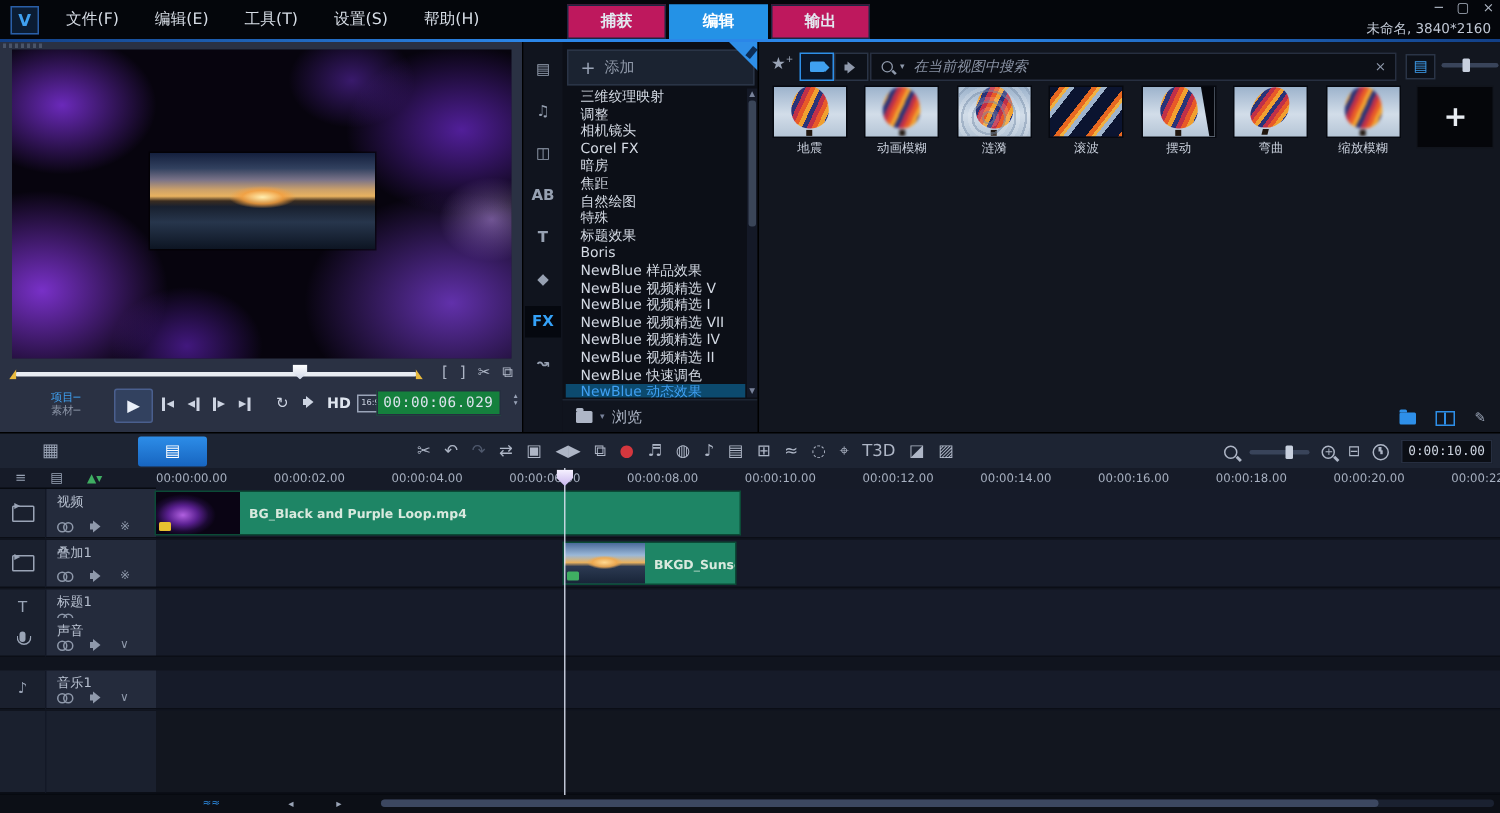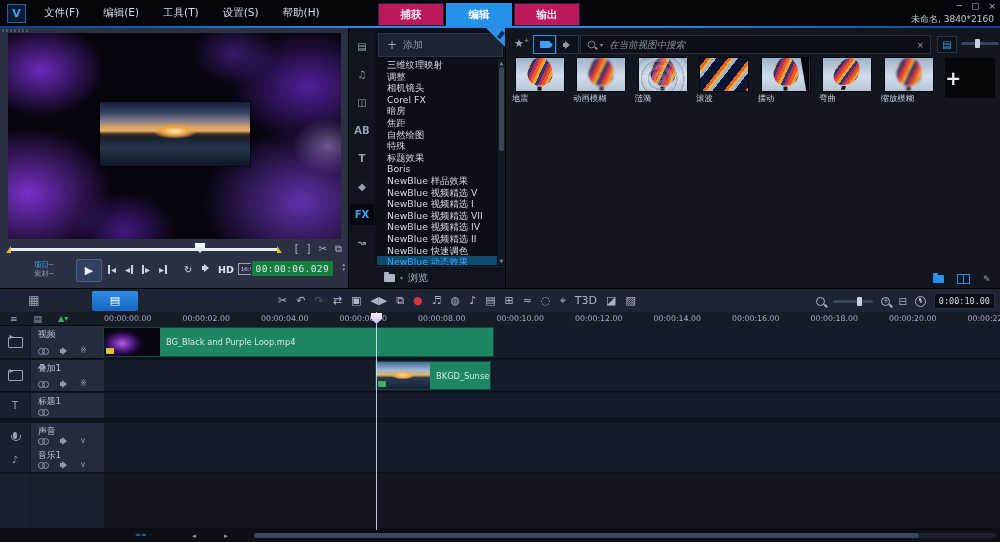--- a/index.html
+++ b/index.html
@@ -134,21 +134,21 @@
      font-size:9.5px;font-style:italic;font-family:"DejaVu Sans",sans-serif;}
   #search-input::placeholder{color:#8a93a5;font-style:italic;}
   #search-clear{color:#8f99ab;font-size:9px;margin:0 6px;}
   #listview-btn{position:absolute;left:431px;top:3px;width:18px;height:15px;background:#0d1119;border:1px solid #2a3446;
      display:flex;align-items:center;justify-content:center;color:#3fa0f0;font-size:10px;}
   #size-slider{position:absolute;left:455px;top:9px;width:38px;height:3px;background:#39445a;border-radius:2px;}
   #size-thumb{position:absolute;left:14px;top:-3px;width:5px;height:9px;background:#c8d0de;border-radius:1px;}
 
   #effects-grid{position:absolute;left:3px;top:30px;right:2px;display:grid;
      grid-template-columns:repeat(8,61.5px);row-gap:5px;justify-items:center;}
-  .fx-tile{width:56px;}
+  .fx-tile{width:56px;text-align:center;}
   .thumb{position:relative;width:48px;height:33px;margin:0 auto;overflow:hidden;
      background:linear-gradient(180deg,#9db3cc,#d2dde9 55%,#b5c5d6);box-shadow:0 0 0 1px #060910;}
   .balloon{position:absolute;left:50%;top:44%;width:25px;height:28px;transform:translate(-50%,-55%);
      border-radius:50% 50% 46% 46%/58% 58% 42% 42%;
      background:repeating-linear-gradient(115deg,#e85a28 0 3px,#f0a030 3px 6px,#2a3478 6px 9px,#c03048 9px 12px);}
   .balloon:after{content:"";position:absolute;left:50%;bottom:-5px;width:4px;height:4px;background:#20160e;transform:translateX(-50%);}
   .v-blur .balloon{filter:blur(1.1px);}
   .v-shear .balloon{filter:blur(.5px);transform:translate(-50%,-55%) skewX(9deg);}
   .v-skew .balloon{transform:translate(-50%,-55%) skewX(-14deg) scaleY(.96);}
   .v-ripple:before{content:"";position:absolute;inset:0;z-index:2;
@@ -188,36 +188,36 @@
   
   #timeline{position:absolute;left:0;top:312px;right:0;bottom:0;background:#10141e;}
   #ruler-left{position:absolute;left:0;top:0;width:104px;height:14px;background:#161b28;border-bottom:1px solid #070a10;
      display:flex;align-items:center;gap:16px;padding-left:10px;box-sizing:border-box;color:#9aa4b6;font-size:9px;}
   #add-track-icon{color:#3fae62;font-size:8px;}
   #ruler{position:absolute;left:104px;top:0;right:0;height:14px;background:#161b28;border-bottom:1px solid #070a10;
      overflow:hidden;white-space:nowrap;}
   .tick{display:inline-block;width:78.5px;font-size:7.8px;color:#a7b0c0;line-height:14px;}
   .trow{position:absolute;left:0;right:0;}
   .r-video{top:14px;height:34px;} .r-overlay{top:48px;height:33px;} .r-title{top:81px;height:27px;}
-  .r-voice{top:111px;height:27px;} .r-music{top:135px;height:27px;} .r-filler{top:162px;height:56px;}
+  .r-voice{top:100px;height:27px;} .r-music{top:135px;height:27px;} .r-filler{top:162px;height:56px;}
   .tcell-icon{position:absolute;left:0;top:0;bottom:1px;width:30px;background:#1a202e;
      display:flex;align-items:center;justify-content:center;color:#9aa4b6;border-bottom:1px solid #0b0e16;}
   .tcell-head{position:absolute;left:30px;top:0;bottom:1px;width:74px;background:#242b3c;
      border-bottom:1px solid #0b0e16;border-left:1px solid #131826;box-sizing:border-box;}
   .tlane{position:absolute;left:104px;top:0;bottom:1px;right:0;background:#161b29;border-bottom:1px solid #0b0e16;}
   .r-filler .tcell-icon,.r-filler .tcell-head{background:#1a202e;}
   .r-filler .tlane{background:#12161f;}
   .tlabel{position:absolute;left:7px;top:3px;font-size:8.8px;color:#b8c1d0;}
   .ticons{position:absolute;left:7px;bottom:3px;right:4px;display:flex;gap:0;color:#8f99ab;font-size:8px;align-items:center;}
   .ticons>*{margin-right:11px;}
   .tk-caret{font-size:6px;color:#78829a;}
   .tboxcam{display:inline-block;width:13px;height:9px;border:1px solid #9aa4b6;border-radius:1px;position:relative;}
   .tboxcam:after{content:"▸";position:absolute;left:1px;top:-5.5px;font-size:8px;color:#9aa4b6;}
 
-  .clip{position:absolute;top:2px;bottom:2px;background:#1e8565;box-shadow:0 0 0 1px #0b4a36;display:flex;}
+  .clip{position:absolute;top:2px;bottom:2px;background:#1e8565;box-shadow:0 0 0 1px #0b4a36;display:flex;font-weight:bold;}
   .clip-thumb{flex:0 0 auto;height:100%;position:relative;}
   #clip1{left:0;width:389px;}
   #clip1 .clip-thumb{width:56px;background:
      radial-gradient(22px 14px at 32% 55%,#b060e0,#5a2090 45%,#1c0a34 78%,#0a0414);}
   #clip2{left:272px;width:114px;}
   #clip2 .clip-thumb{width:54px;background:
      radial-gradient(16px 6px at 50% 48%,#ffd890,rgba(240,170,80,.9) 50%,transparent 75%),
      linear-gradient(180deg,#4a6a9a 0%,#9ab8d8 30%,#e8b260 48%,#2c3a52 58%,#182438 100%);}
   .clip-label{align-self:center;padding-left:6px;font-size:8.3px;color:#d8e9de;white-space:nowrap;overflow:hidden;}
   .mini-badge{position:absolute;left:2px;bottom:2px;width:8px;height:6px;border-radius:1px;}

